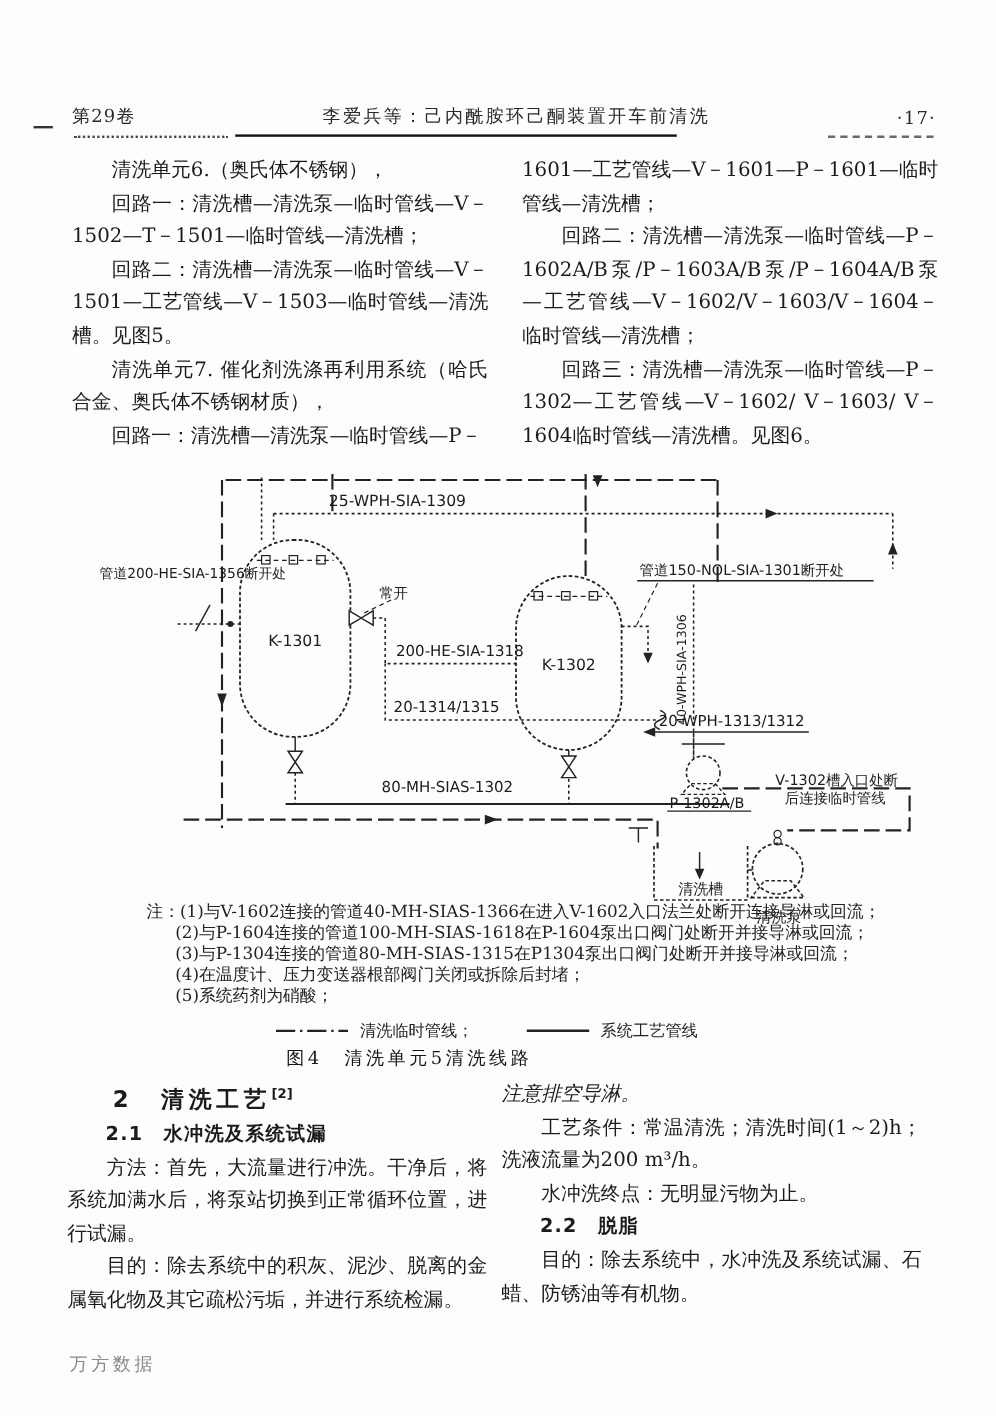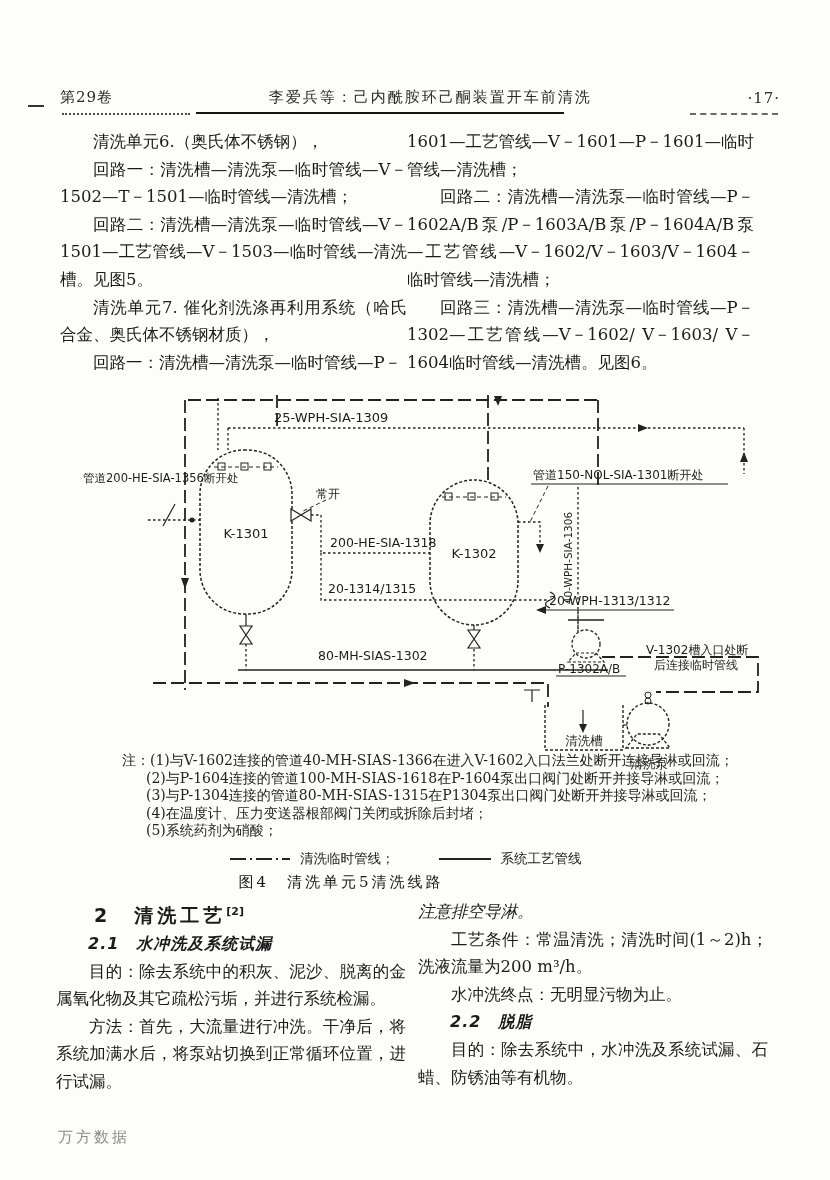--- a/index.html
+++ b/index.html
@@ -10,21 +10,21 @@
   }
   
   .hdr{position:absolute;left:60px;top:88px;width:720px;display:flex;
        justify-content:space-between;font-size:15px;color:#2a2a2a;letter-spacing:1px;align-items:center;}
   .hdr .c{letter-spacing:2px;}
   .rule-dot{position:absolute;left:62px;top:113px;width:128px;border-top:2px dotted #4a4a4a;}
   .rule-solid{position:absolute;left:196px;top:112px;width:368px;border-top:2px solid #151515;}
   .rule-dash{position:absolute;left:690px;top:113px;width:88px;border-top:2px dashed #6a6a6a;}
   .margin-tick{position:absolute;left:28px;top:105px;width:16px;border-top:2px solid #333;}
   
-  .cols-top{position:absolute;left:60px;top:128px;width:722px;display:flex;}
+  .cols-top{position:absolute;left:60px;top:128px;width:722px;display:flex;gap:28px;}
   .cols-top .col{width:347px;font-size:16.5px;line-height:27.6px;text-align:justify;}
   .cols-top p{margin:0;text-indent:2em;}
   .cols-top p.cont{text-indent:0;}
   
   .diagram{position:absolute;left:78px;top:392px;width:704px;height:392px;}
   svg text{font-family:"DejaVu Sans","Liberation Sans",sans-serif;fill:#1c1c1c;}
   
   .notes{position:absolute;left:122px;top:752px;width:620px;font-size:14px;
          line-height:17.6px;color:#222;white-space:nowrap;}
   .notes div{text-indent:0;}
@@ -38,21 +38,21 @@
            font-size:15px;letter-spacing:3px;color:#161616;}
   
   .cols-bot{position:absolute;left:56px;top:898px;width:726px;display:flex;gap:12px;}
   .cols-bot .col{width:350px;font-size:16.5px;line-height:27.6px;text-align:justify;}
   .cols-bot p{margin:0;text-indent:2em;}
   .cols-bot p.cont{text-indent:0;font-style:italic;}
   .h2{font-family:"DejaVu Sans","Liberation Sans",sans-serif;font-weight:bold;
       font-size:19px;letter-spacing:4px;margin:6px 0 18px 0;text-indent:0;}
   .h2 sup{font-size:11px;letter-spacing:0;}
   .h3{font-family:"DejaVu Sans","Liberation Sans",sans-serif;font-weight:bold;
-      font-size:16px;letter-spacing:1px;margin:10px 0 8px 0;text-indent:0;font-style:italic;}
+      font-size:16px;letter-spacing:1px;margin:10px 0 8px 0;text-indent:0;}
   .watermark{position:absolute;left:58px;top:1128px;font-size:15px;color:#8a8a8a;
              letter-spacing:3px;}
 </style>
 </head>
 <body>
 
 <div class="hdr">
   <span>第29卷</span>
   <span class="c">李爱兵等：己内酰胺环己酮装置开车前清洗</span>
   <span>·17·</span>
@@ -197,22 +197,22 @@
   </svg>
   <span>系统工艺管线</span>
 </div>
 
 <div class="caption">图4　清洗单元5清洗线路</div>
 
 <div class="cols-bot">
   <div class="col">
     <p class="h2"><span>2　清洗工艺</span><sup>[2]</sup></p>
     <p class="h3">2.1　水冲洗及系统试漏</p>
+    <p>方法：首先，大流量进行冲洗。干净后，将系统加满水后，将泵站切换到正常循环位置，进行试漏。</p>
     <p>目的：除去系统中的积灰、泥沙、脱离的金属氧化物及其它疏松污垢，并进行系统检漏。</p>
-    <p>方法：首先，大流量进行冲洗。干净后，将系统加满水后，将泵站切换到正常循环位置，进行试漏。</p>
   </div>
   <div class="col">
     <p class="cont">注意排空导淋。</p>
     <p>工艺条件：常温清洗；清洗时间(1～2)h；洗液流量为200 m³/h。</p>
     <p>水冲洗终点：无明显污物为止。</p>
     <p class="h3">2.2　脱脂</p>
     <p>目的：除去系统中，水冲洗及系统试漏、石蜡、防锈油等有机物。</p>
   </div>
 </div>
 

